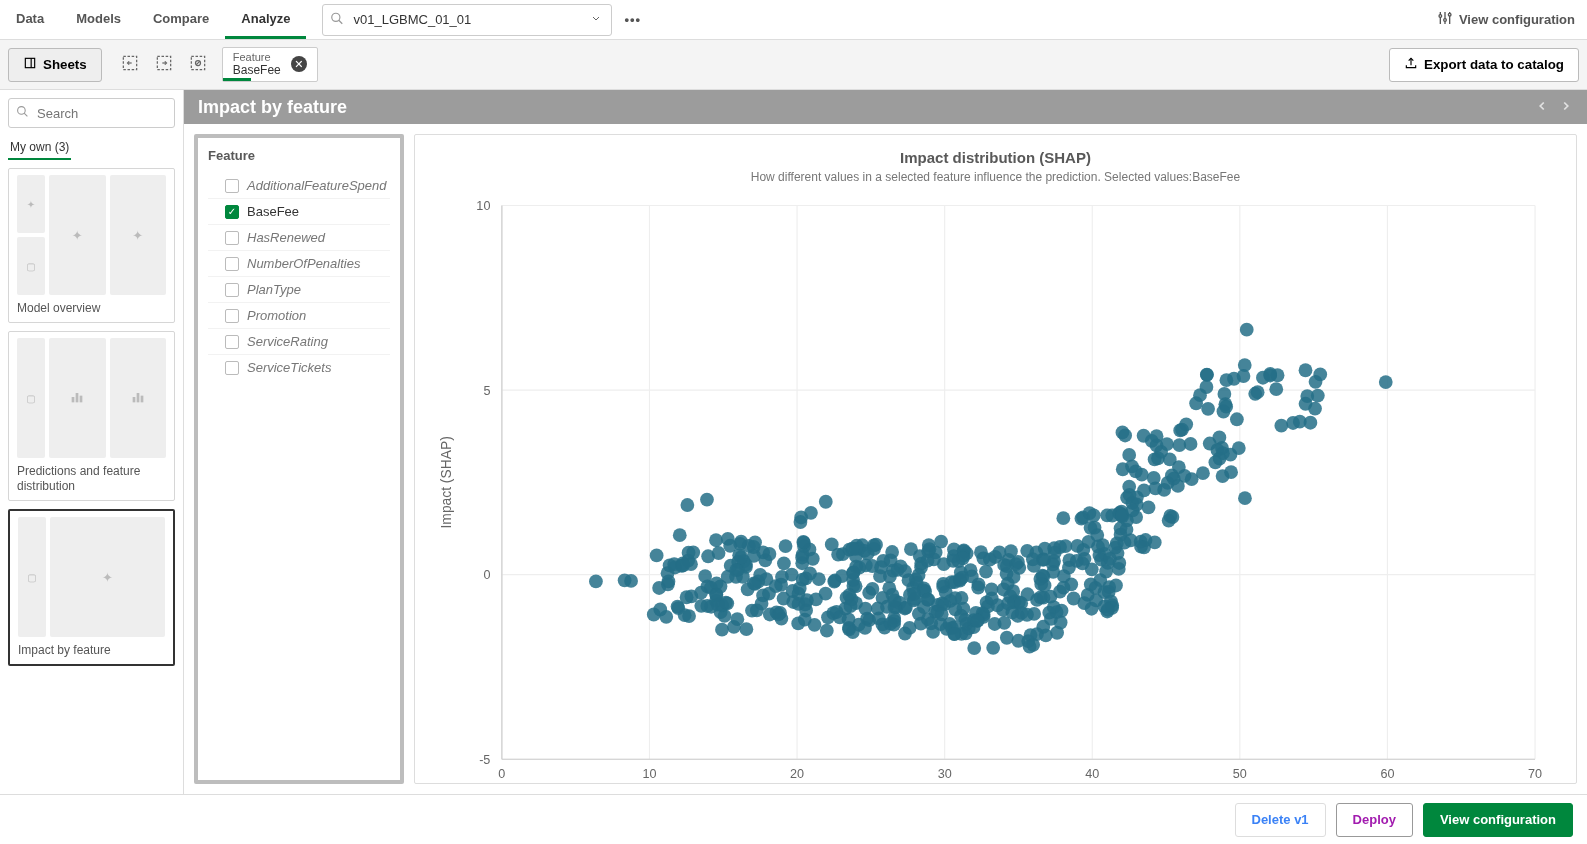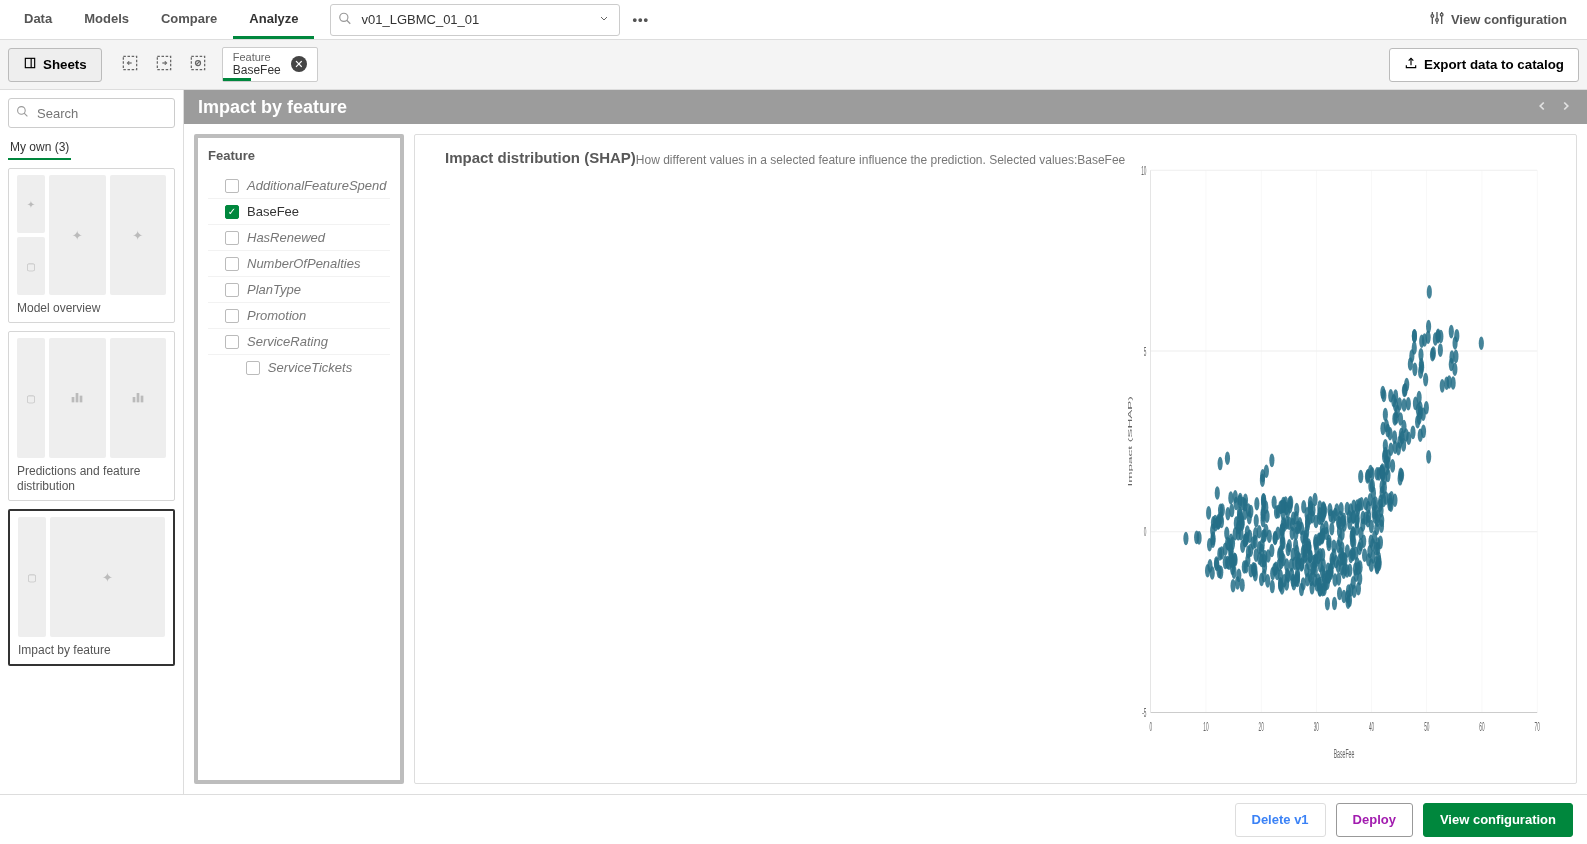--- a/index.html
+++ b/index.html
@@ -1,19 +1,19 @@
 <!DOCTYPE html>
 <html><head>
 <meta charset="utf-8">
 <style>
 * { box-sizing: border-box; margin: 0; padding: 0; }
 body { font-family: -apple-system, BlinkMacSystemFont, "Segoe UI", Arial, sans-serif; font-size: 13px; color: #333; background: #fff; width: 1587px; height: 844px; overflow: hidden; }
 
 
-.top-nav { display: flex; align-items: center; height: 40px; border-bottom: 1px solid #ddd; padding: 0 8px; }
+.top-nav { display: flex; align-items: center; height: 40px; border-bottom: 1px solid #ddd; padding: 0 0; }
 .nav-tabs { display: flex; align-items: center; height: 100%; }
 .nav-tab { padding: 0 16px; height: 100%; display: flex; align-items: center; cursor: pointer; color: #555; border-bottom: 3px solid transparent; font-weight: 600; }
 .nav-tab.active { border-bottom-color: #00873d; color: #333; }
 .model-selector { margin-left: 16px; position: relative; }
 .model-selector select { width: 290px; height: 32px; border: 1px solid #ccc; border-radius: 3px; padding: 0 30px 0 30px; background: #fff; appearance: none; font-size: 13px; color: #333; }
 .model-selector .search-ico { position: absolute; left: 8px; top: 50%; transform: translateY(-50%); color: #999; }
 .model-selector .chev { position: absolute; right: 10px; top: 50%; transform: translateY(-50%); pointer-events: none; color: #666; }
 .more-btn { margin-left: 12px; color: #555; cursor: pointer; font-weight: 700; letter-spacing: 1px; }
 .top-right { margin-left: auto; display: flex; align-items: center; gap: 6px; padding-right: 12px; cursor: pointer; color: #555; font-weight: 600; }
 
@@ -48,25 +48,25 @@
 
 .right-content { flex: 1; display: flex; flex-direction: column; background: #fff; }
 .banner { background: #9c9c9c; color: #fff; height: 34px; display: flex; align-items: center; padding: 0 14px; font-size: 18px; font-weight: 600; }
 .banner .nav-arrows { margin-left: auto; display:flex; gap:10px; color:#eee; }
 .banner .nav-arrows span { cursor: pointer; opacity: .85; }
 
 .content-row { display: flex; flex: 1; padding: 10px; gap: 10px; overflow: hidden; }
 .feature-panel { width: 210px; border: 4px solid #bdbdbd; border-radius: 2px; padding: 10px; background: #fff; }
 .feature-panel .hdr { font-weight: 600; color: #595959; margin-bottom: 10px; }
 .feat-item { display: flex; align-items: center; gap: 8px; padding: 5px 17px; font-size: 13px; color: #777; font-style: italic; cursor: pointer; border-bottom: 1px solid #f2f2f2; }
-.feat-item:last-child { border-bottom: none; justify-content: center; }
+.feat-item:last-child { border-bottom: none; }
 .chk { width: 14px; height: 14px; border: 1px solid #bbb; border-radius: 2px; flex-shrink: 0; display:flex; align-items:center; justify-content:center; }
 .chk.checked { background: #00873d; border-color: #00873d; color: #fff; font-size: 10px; font-style: normal; }
 
-.chart-panel { flex: 1; border: 1px solid #ddd; border-radius: 2px; padding: 14px 30px; display: flex; flex-direction: row; }
+.chart-panel { flex: 1; border: 1px solid #ddd; border-radius: 2px; padding: 14px 18px; display: flex; flex-direction: column; text-align: center; }
 .chart-title { font-weight: 700; color: #595959; font-size: 15px; }
 .chart-sub { font-size: 12px; color: #777; margin-top: 4px; }
 .chart-area { flex: 1; position: relative; margin-top: 10px; }
 svg.chart { width: 100%; height: 100%; }
 
 
 .bottom-bar { height: 50px; border-top: 1px solid #ddd; display: flex; align-items: center; justify-content: flex-end; gap: 10px; padding: 0 14px; background: #fff; }
 .btn { height: 34px; padding: 0 16px; border-radius: 3px; font-weight: 600; cursor: pointer; display: inline-flex; align-items: center; }
 .btn-disabled { border: 1px solid #ddd; color: #3b82f6; background: #fff; cursor: default; }
 .btn-outline { border: 1px solid #999; background: #fff; color: #a21caf; }

